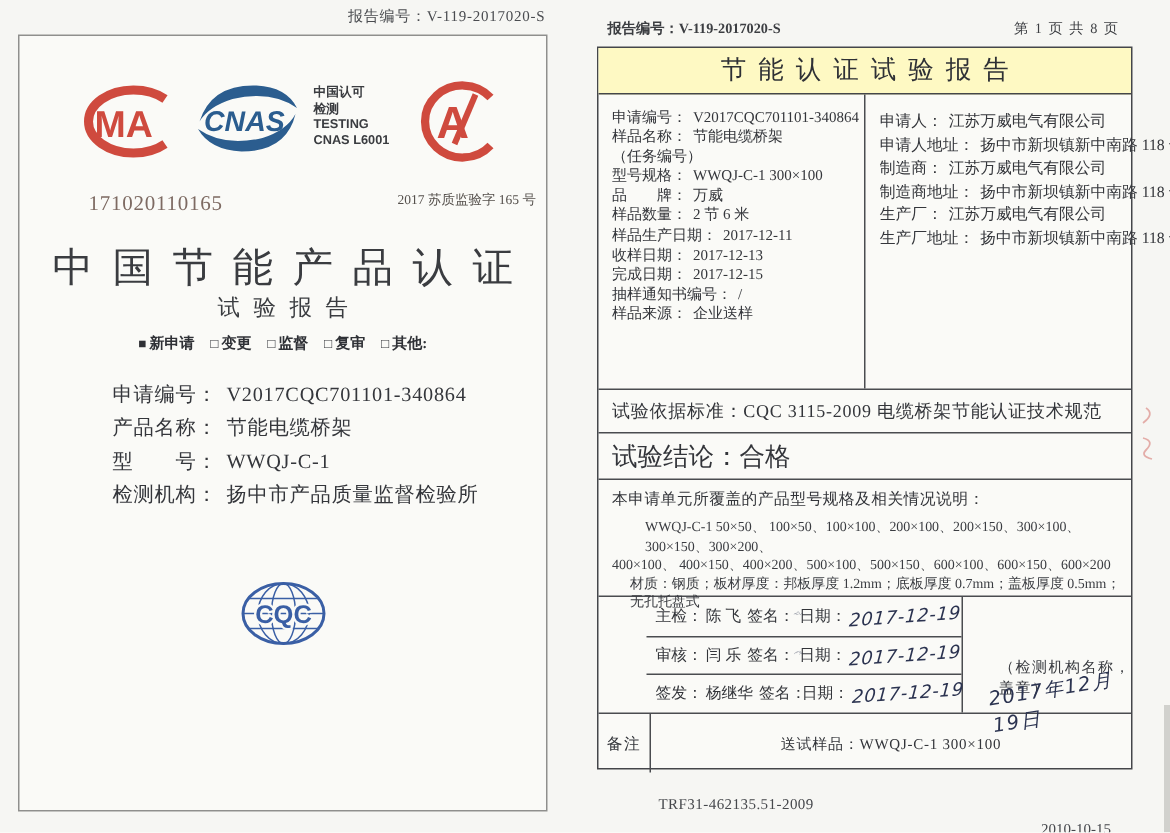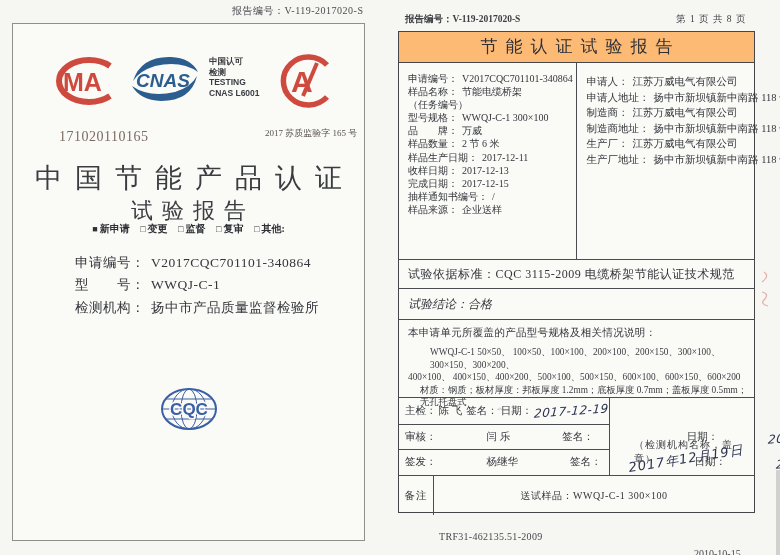--- a/index.html
+++ b/index.html
@@ -19,60 +19,60 @@
   .cma-logo{position:absolute;left:33px;top:6px;}
   .cnas-logo{position:absolute;left:112px;top:2px;}
   .cnas-caption{position:absolute;left:196px;top:8px;font-family:"Liberation Sans",sans-serif;
     font-size:8.5px;font-weight:bold;color:#3a3c40;line-height:10.5px;}
   .cal-logo{position:absolute;left:260px;top:4px;}
   .cma-reg{position:absolute;left:46px;top:105px;font-size:14px;color:#7d6a62;letter-spacing:.5px;}
   .cal-reg{position:absolute;left:252px;top:103px;font-size:9px;color:#55504c;}
   .lp-title1{position:absolute;left:0;top:136px;width:100%;text-align:center;
     font-size:27px;letter-spacing:13px;color:#3a3c40;text-indent:13px;}
   .lp-title2{position:absolute;left:0;top:172px;width:100%;text-align:center;
-    font-size:22px;letter-spacing:9px;color:#3a3c40;text-indent:9px;}
+    font-size:15px;letter-spacing:9px;color:#3a3c40;text-indent:9px;}
   .lp-checkboxes{position:absolute;left:0;top:198px;width:100%;text-align:center;
     font-size:10px;font-weight:bold;color:#2f3136;}
   .lp-checkboxes .cb{margin:0 4px;}
   .lp-checkboxes .sym{margin-right:2px;font-size:9px;}
   .lp-fields{position:absolute;left:62px;top:228px;}
   .lp-field{font-size:13.5px;line-height:22.3px;letter-spacing:.5px;color:#34363b;}
   .lp-field .fvalue{margin-left:6px;}
   .cqc-logo{position:absolute;left:146px;top:362px;}
   
   .rp-header-left{position:absolute;left:405px;top:13px;font-size:9.5px;font-weight:bold;color:#3c3e42;}
   .rp-header-right{position:absolute;left:676px;top:13px;font-size:9.5px;color:#3c3e42;letter-spacing:1px;}
   .page-right{
     position:absolute;left:398px;top:31px;width:357px;height:482px;
     border:1.6px solid #44464a;background:#fafaf7;box-sizing:border-box;
   }
   .rp-title{
-    height:30px;line-height:30px;text-align:center;background:#fdba74;
+    height:30px;line-height:30px;text-align:center;background:#fef9c3;
     border-bottom:1.4px solid #44464a;font-size:17px;letter-spacing:8px;text-indent:8px;color:#2e3035;
   }
   .rp-info{display:flex;height:196px;}
   .rp-info-left{width:50%;border-right:1.2px solid #4a4c50;box-sizing:border-box;padding:9px 6px 0 9px;}
   .rp-info-right{width:50%;box-sizing:border-box;padding:11px 4px 0 10px;font-family:Liberation Serif, serif;}
   .ln{font-size:10px;line-height:13.1px;white-space:nowrap;color:#34363b;}
   .ln .v{margin-left:4px;}
   .rp-info-right .ln{font-size:10.5px;line-height:15.6px;}
   .rp-standard{height:29px;border-top:1.2px solid #4a4c50;box-sizing:border-box;
     font-size:12px;line-height:28px;padding-left:9px;letter-spacing:.5px;}
   .rp-conclusion{height:31px;border-top:1.2px solid #4a4c50;box-sizing:border-box;
-    font-size:12px;line-height:31px;padding-left:9px;font-style:italic;}
+    font-size:17px;line-height:31px;padding-left:9px;}
   .rp-coverage{height:78px;border-top:1.2px solid #4a4c50;box-sizing:border-box;padding:6px 6px 0 9px;}
   .cov-title{font-size:10.5px;letter-spacing:.3px;}
   .cov-lines{margin-top:6px;font-size:9.3px;line-height:12.6px;color:#3a3c41;}
   .cov-l1{padding-left:22px;}
   .cov-l3{padding-left:12px;}
   .rp-sign{display:flex;border-top:1.2px solid #4a4c50;height:77px;}
-  .sig-rows{width:211px;box-sizing:border-box;border-right:1.2px solid #4a4c50;}
+  .sig-rows{width:211px;box-sizing:border-box;border-right:1.2px solid #4a4c50;margin-left:32px;}
   .sig-row{height:25.6px;box-sizing:border-box;display:flex;align-items:center;
     font-size:10.5px;padding-left:6px;white-space:nowrap;}
-  .sig-row + .sig-row{border-top:1.2px solid #4a4c50;gap:48px;}
+  .sig-row + .sig-row{border-top:1.2px solid #4a4c50;}
   .sig-row .s-name{margin:0 4px 0 2px;}
   .scribble{margin:0 -2px 0 -1px;position:relative;top:-2px;}
   .hw{font-family:"DejaVu Sans",sans-serif;font-style:italic;font-size:12px;color:#2b3350;
     display:inline-block;transform:rotate(-4deg) skewX(-8deg);margin-left:2px;letter-spacing:.5px;}
   .seal-cell{position:relative;flex:1;}
   .seal-printed{position:absolute;left:24px;top:40px;font-size:10px;letter-spacing:1px;color:#3a3c41;}
   .seal-hwdate{position:absolute;left:18px;top:52px;font-family:"DejaVu Sans",sans-serif;
     font-style:italic;font-size:13px;color:#2b3350;transform:rotate(-9deg);letter-spacing:1px;}
   .rp-remark{display:flex;border-top:1.2px solid #4a4c50;height:39px;}
   .remark-label{width:35px;border-right:1.2px solid #4a4c50;box-sizing:border-box;
@@ -122,20 +122,21 @@
     <div class="lp-checkboxes">
       <span class="cb"><span class="sym">■</span><span>新申请</span></span>
       <span class="cb"><span class="sym">□</span><span>变更</span></span>
       <span class="cb"><span class="sym">□</span><span>监督</span></span>
       <span class="cb"><span class="sym">□</span><span>复审</span></span>
       <span class="cb"><span class="sym">□</span><span>其他:</span></span>
     </div>
 
     <div class="lp-fields">
       <div class="lp-field"><span class="flabel">申请编号：</span><span class="fvalue">V2017CQC701101-340864</span></div>
+      <div class="lp-field"><span class="flabel">产品名称：</span><span class="fvalue">节能电缆桥架</span></div>
       <div class="lp-field"><span class="flabel">型　　号：</span><span class="fvalue">WWQJ-C-1</span></div>
       <div class="lp-field"><span class="flabel">检测机构：</span><span class="fvalue">扬中市产品质量监督检验所</span></div>
     </div>
 
     <svg class="cqc-logo" width="60" height="46" viewBox="0 0 60 46">
       <ellipse cx="30" cy="23" rx="27" ry="20" fill="none" stroke="#3a5fa5" stroke-width="2"></ellipse>
       <ellipse cx="30" cy="23" rx="17" ry="20" fill="none" stroke="#3a5fa5" stroke-width="1"></ellipse>
       <ellipse cx="30" cy="23" rx="8" ry="20" fill="none" stroke="#3a5fa5" stroke-width="1"></ellipse>
       <line x1="6" y1="13" x2="54" y2="13" stroke="#3a5fa5" stroke-width="1"></line>
       <line x1="3" y1="23" x2="57" y2="23" stroke="#3a5fa5" stroke-width="1"></line>

